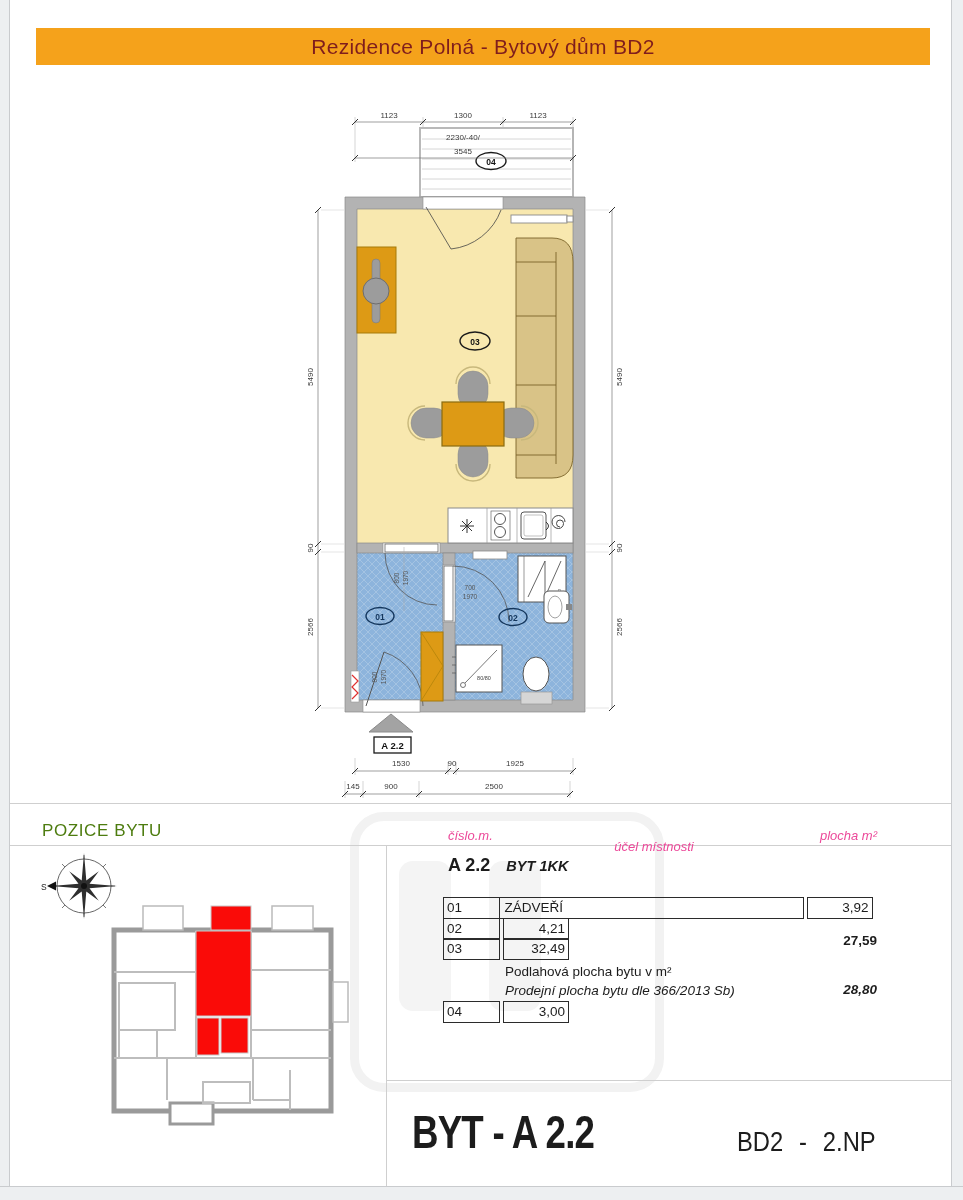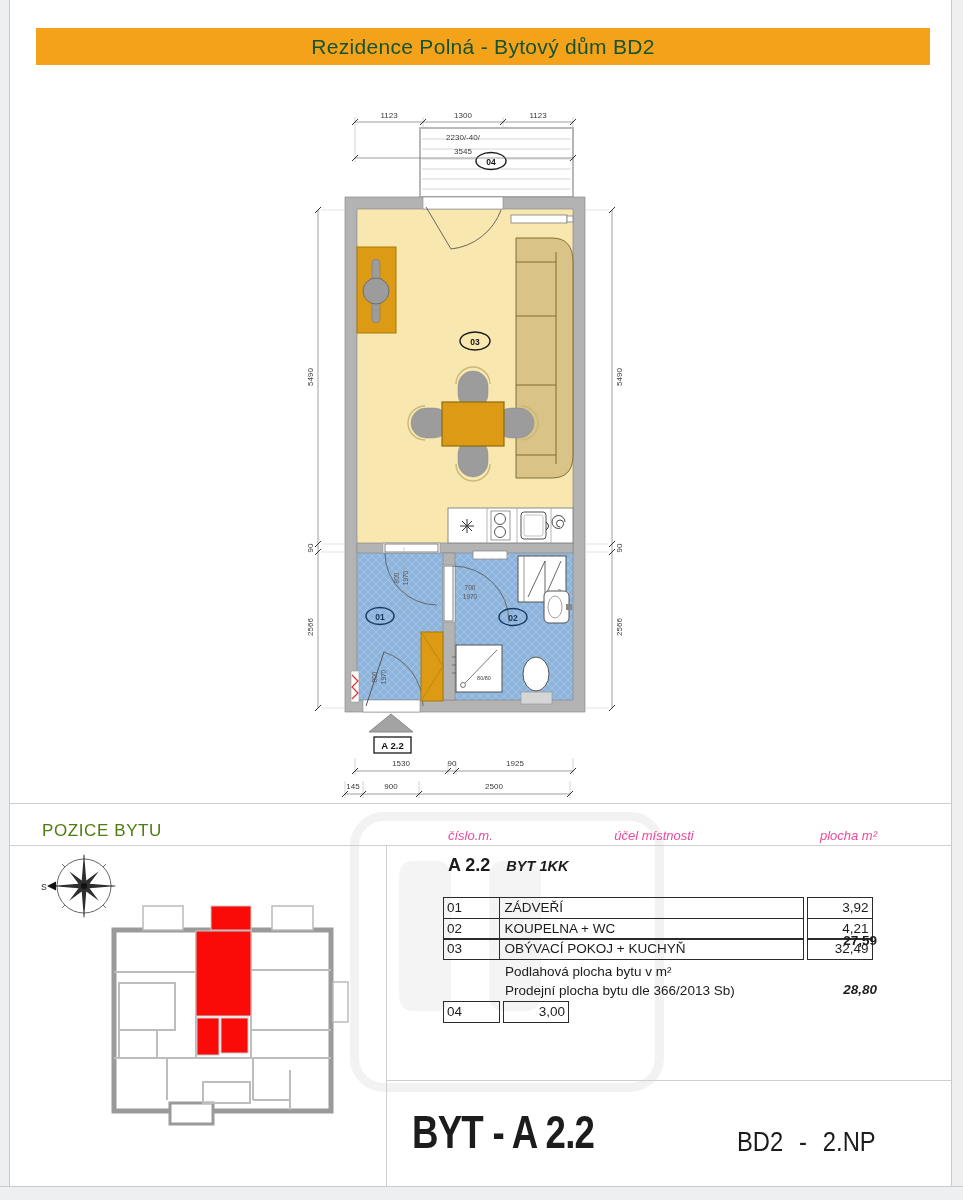--- a/index.html
+++ b/index.html
@@ -5,21 +5,21 @@
   html,body{margin:0;padding:0;background:#e9ebee;}
   .root{position:relative;width:963px;height:1200px;background:#ffffff;overflow:hidden;
         font-family:"Liberation Sans","DejaVu Sans",sans-serif;color:#1c1c1c;}
   .abs{position:absolute;}
   
   .strip{background:#edeff1;}
   .edge{background:#c9cbce;}
   
   .banner{left:36px;top:28px;width:894px;height:37px;background:#F5A21B;
           display:flex;align-items:center;justify-content:center;}
-  .banner span{color:#14532d;font-size:21px;letter-spacing:.3px;}
+  .banner span{color:#7f1d1d;font-size:21px;letter-spacing:.3px;}
   
   .sec-title{font-size:17px;letter-spacing:.6px;color:#4d7c0f;}
   
   .hline{height:1px;background:#cfcfcf;}
   .vline{width:1px;background:#cfcfcf;}
   
   .wm{left:350px;top:812px;width:296px;height:262px;border:9px solid #f2f2f2;border-radius:34px;}
   .wm .bar{position:absolute;background:#f4f4f4;}
   
   .lg-unit{left:448px;top:855px;font-size:18px;font-weight:bold;}
@@ -392,42 +392,40 @@
   <div class="abs hline" style="left:10px;top:845px;width:941px;"></div>
   <div class="abs vline" style="left:386px;top:845px;height:341px;"></div>
   <div class="abs hline" style="left:386px;top:1080px;width:565px;"></div>
 
   <div class="abs sec-title" style="left:42px;top:821px;">POZICE BYTU</div>
 
   <div class="abs lg-unit">
     <span>A 2.2</span><span class="type">BYT 1KK</span>
   </div>
   <div class="abs lg-head" style="left:448px;">číslo.m.</div>
-  <div class="abs lg-head" style="left:500px;width:308px;text-align:center;">účel místnosti</div>
+  <div class="abs lg-head" style="left:500px;width:308px;text-align:center;margin-top:11px;">účel místnosti</div>
   <div class="abs lg-head" style="left:770px;width:107px;text-align:right;">plocha m²</div>
 
   <div class="abs trow" style="top:897px;">
     <div class="cell c1">01</div>
     <div class="cell c2">ZÁDVEŘÍ</div>
     <div class="cell c3">3,92</div>
   </div>
   <div class="abs trow" style="top:917.5px;">
     <div class="cell c1">02</div>
-    <div class="cell c2">KOUPELNA + WC</div>
     <div class="cell c3">4,21</div>
   </div>
   <div class="abs trow" style="top:938px;">
     <div class="cell c1">03</div>
-    <div class="cell c2">OBÝVACÍ POKOJ + KUCHYŇ</div>
     <div class="cell c3">32,49</div>
   </div>
 
   <div class="abs sumlbl" style="top:964px;">Podlahová plocha bytu v m²</div>
   <div class="abs sumval" style="top:933px;">27,59</div>
-  <div class="abs sumlbl" style="top:983px;">Prodejní plocha bytu dle 366/2013 Sb)</div>
+  <div class="abs sumlbl" style="top:983px;font-style:italic;">Prodejní plocha bytu dle 366/2013 Sb)</div>
   <div class="abs sumval" style="top:982px;font-style:italic;">28,80</div>
 
   <div class="abs trow" style="top:1001px;">
     <div class="cell c1">04</div>
     <div class="cell c3">3,00</div>
   </div>
 
   <div class="abs f-title">BYT - A 2.2</div>
   <div class="abs f-right">
     <span>BD2</span>

